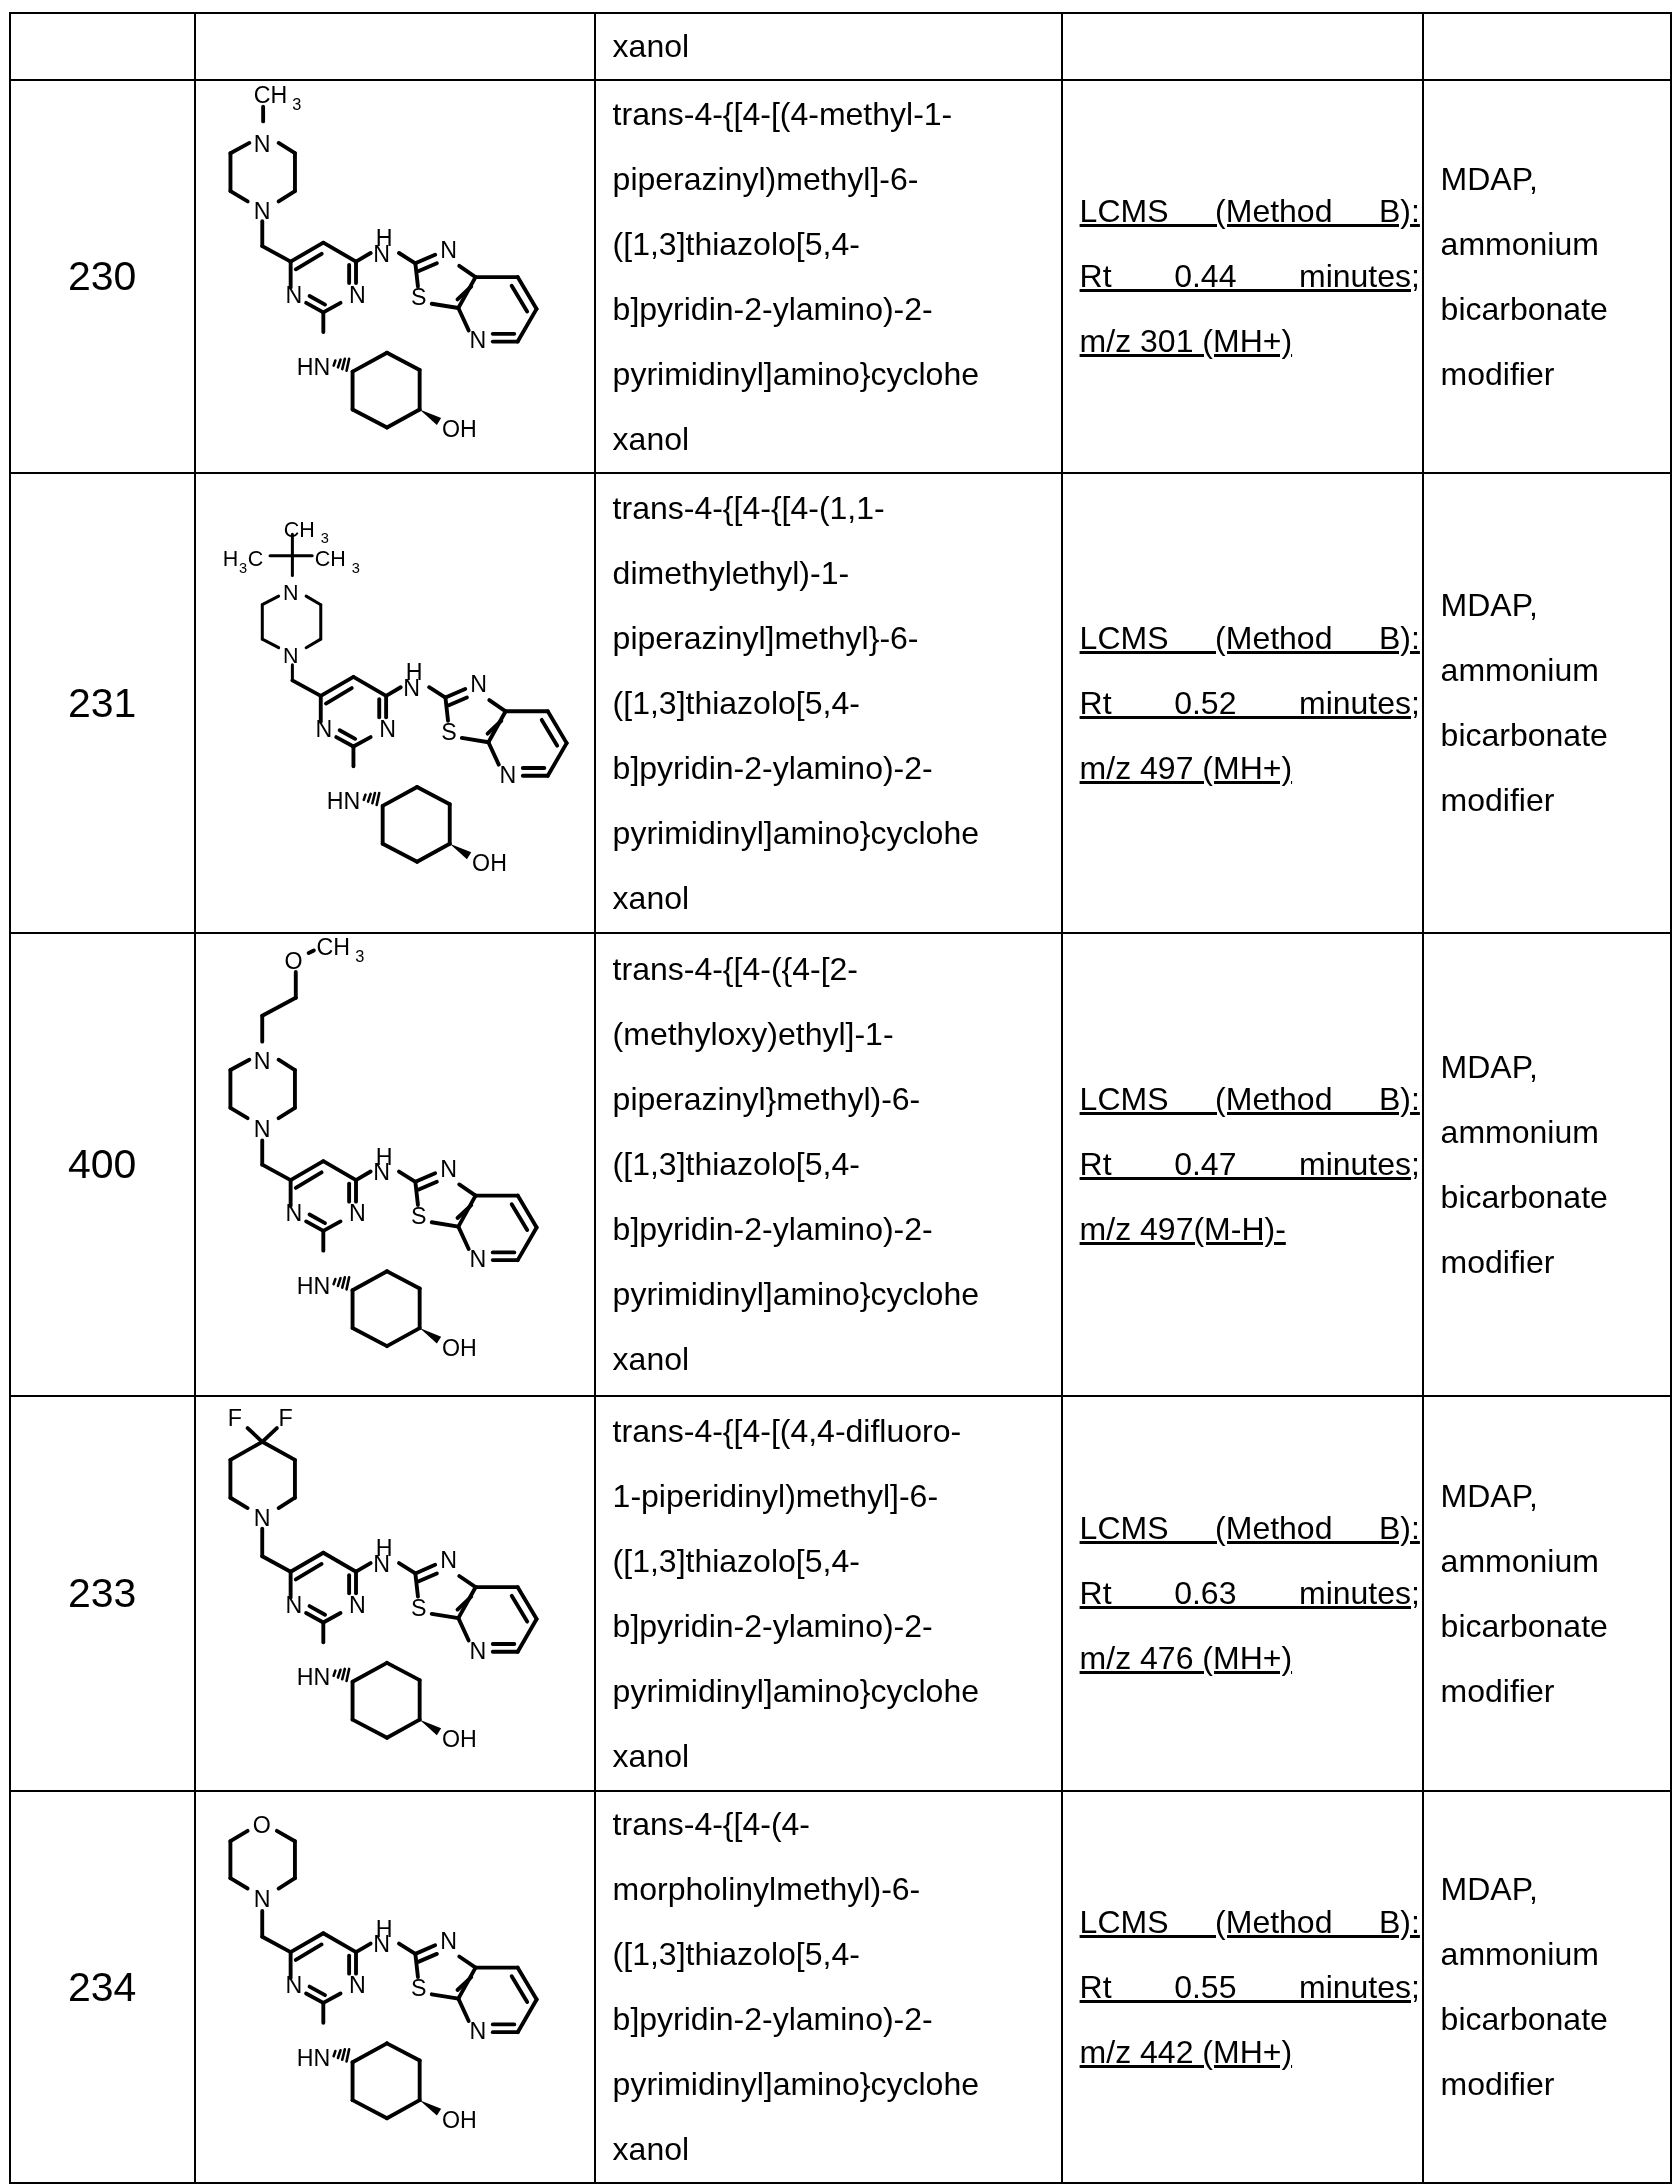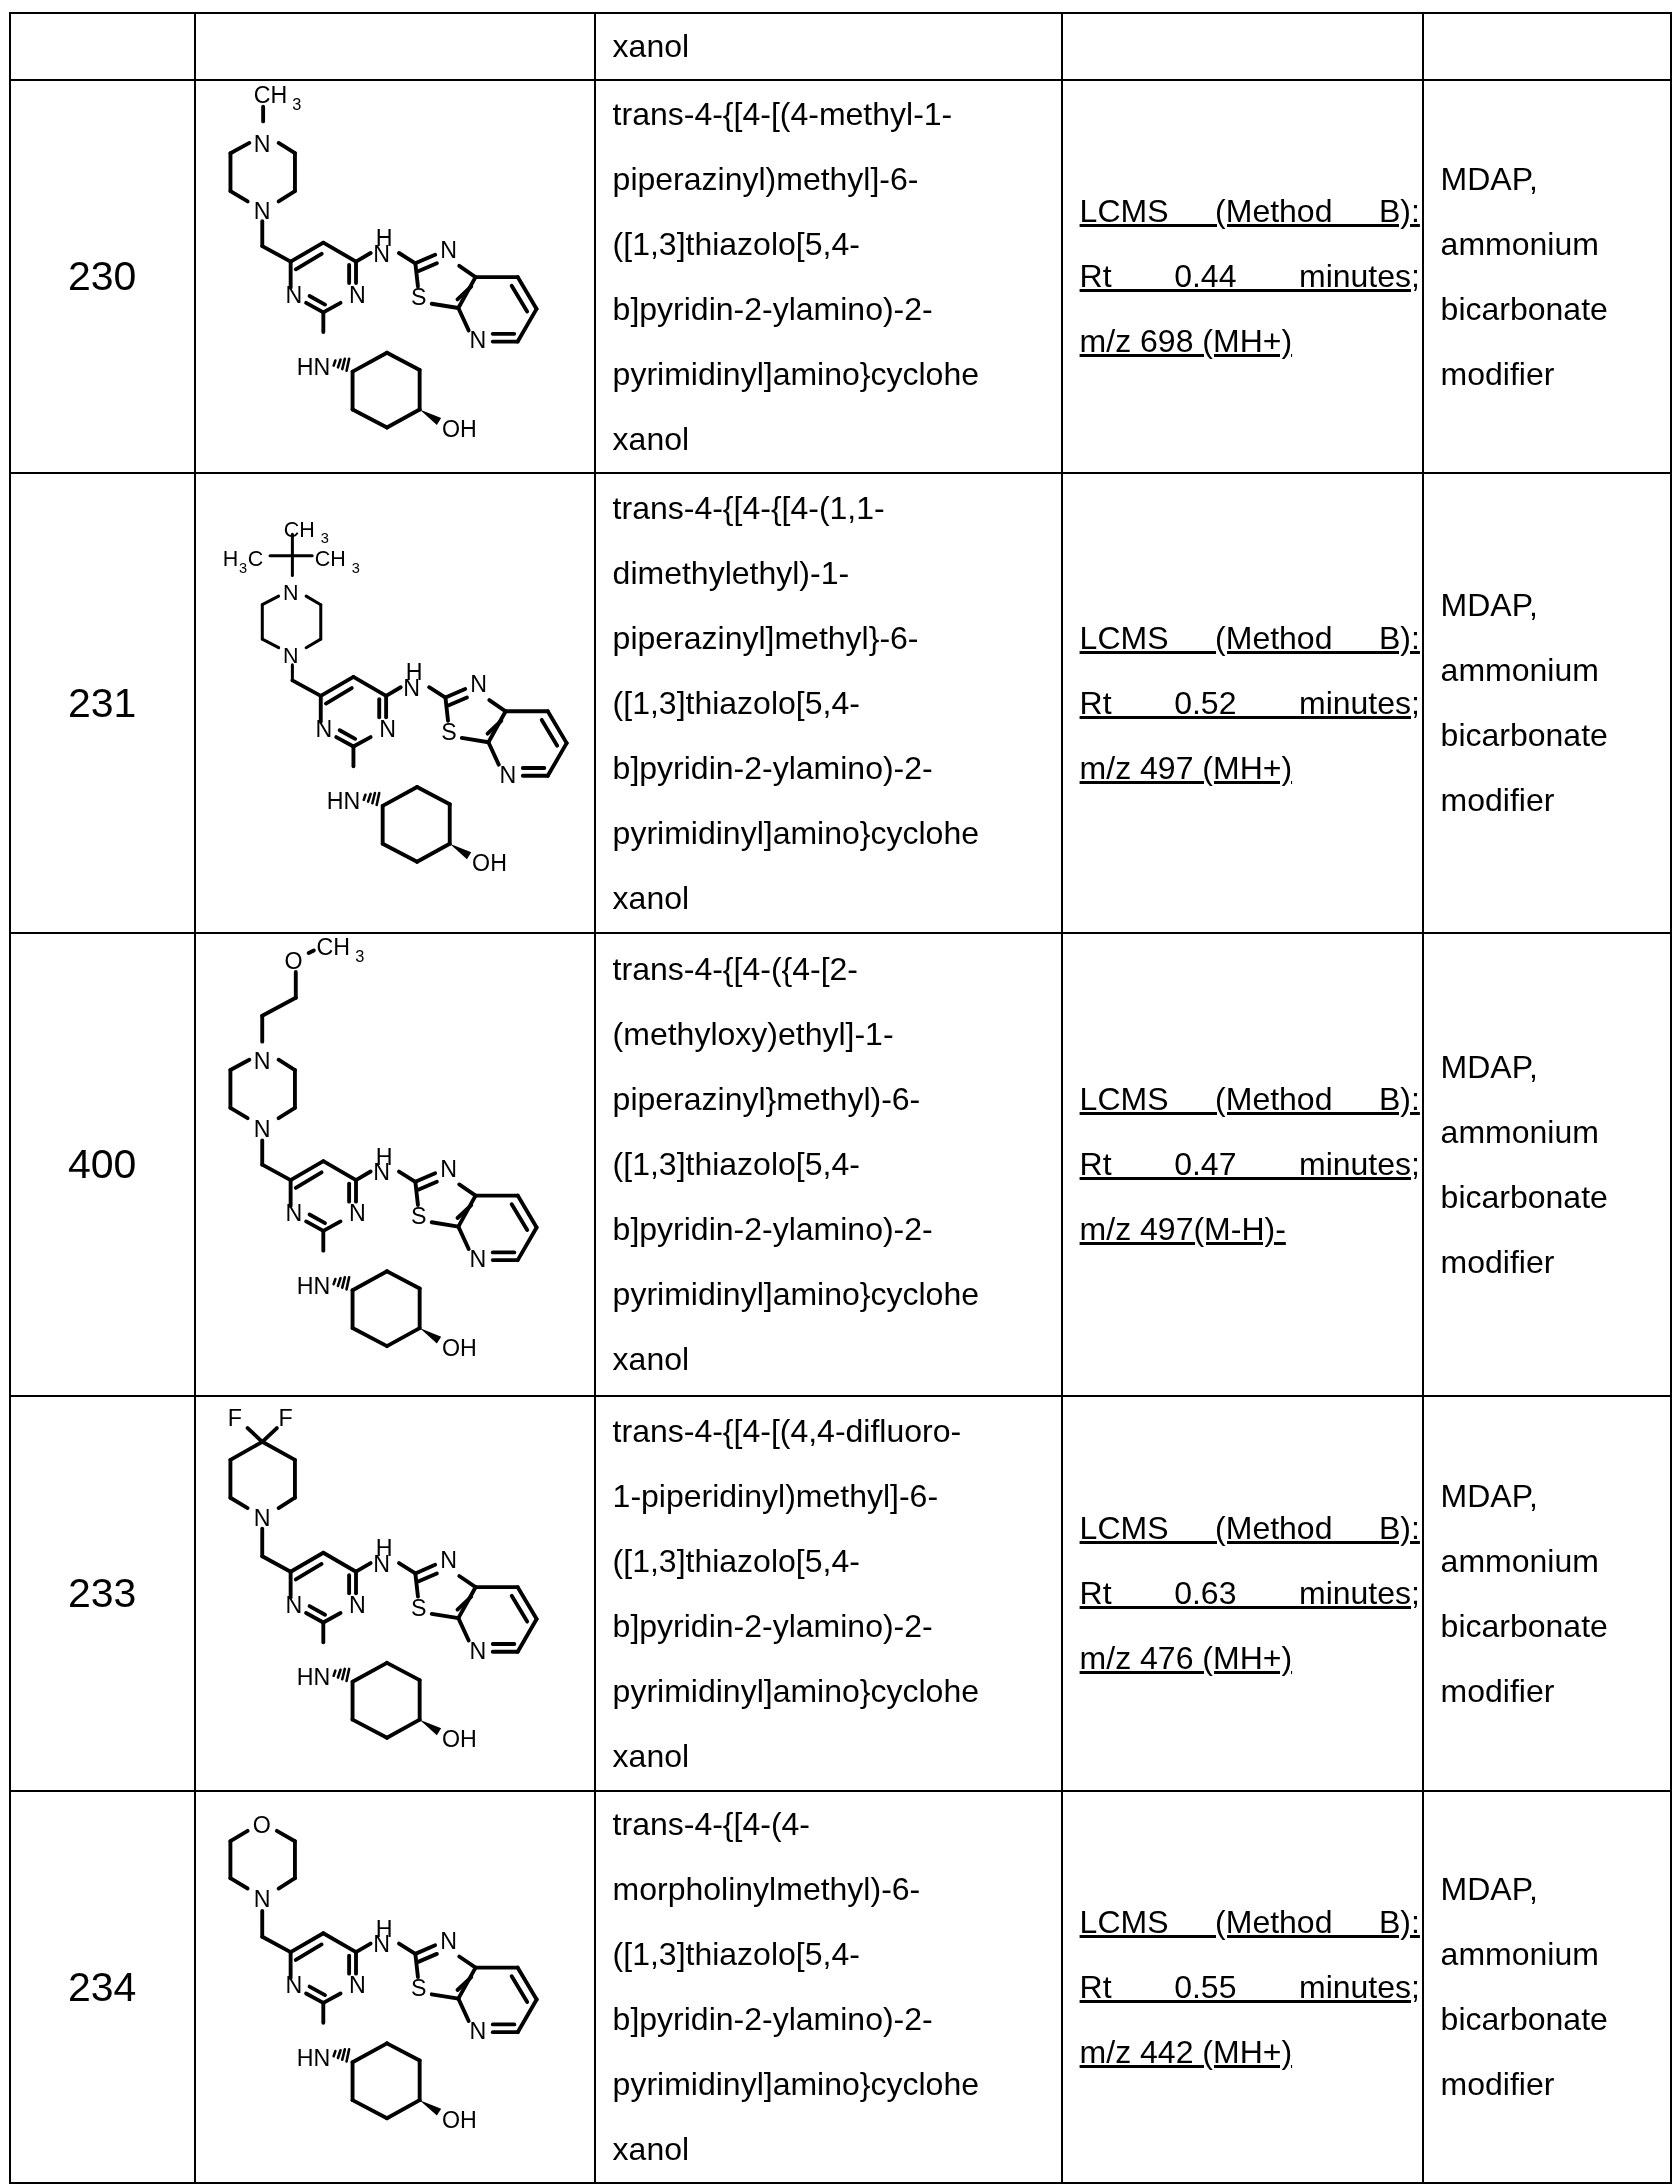--- a/index.html
+++ b/index.html
@@ -141,21 +141,21 @@
           <span class="nm">trans-4-{[4-[(4-methyl-1-
 piperazinyl)methyl]-6-
 ([1,3]thiazolo[5,4-
 b]pyridin-2-ylamino)-2-
 pyrimidinyl]amino}cyclohe
 xanol</span>
         </td>
       <td class="lcms">
         <span class="ln">LCMS (Method B):</span>
         <span class="ln">Rt 0.44 minutes;</span>
-        <span class="ln last">m/z 698 (MH+)</span>
+        <span class="ln last">m/z 301 (MH+)</span>
       </td>
       <td class="method">
         <span class="ln">MDAP,</span>
         <span class="ln">ammonium</span>
         <span class="ln">bicarbonate</span>
         <span class="ln">modifier</span>
       </td>
     </tr>
 
     <tr style="height:460px">

